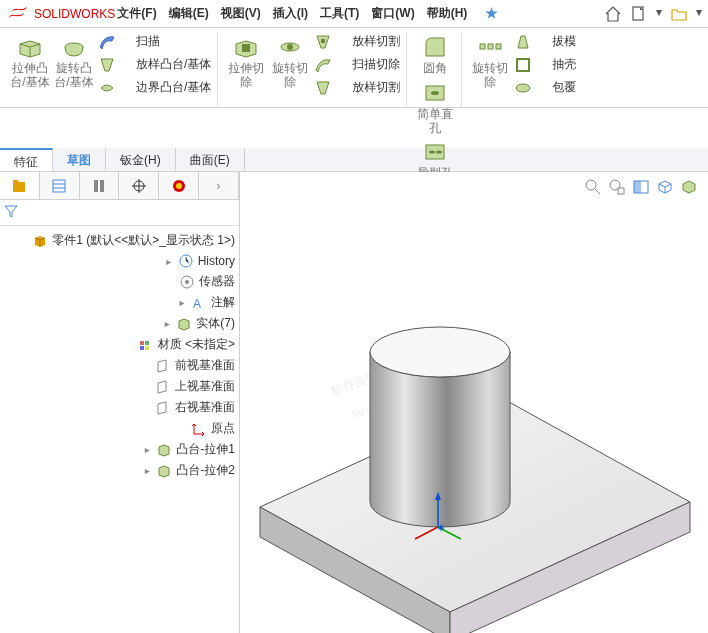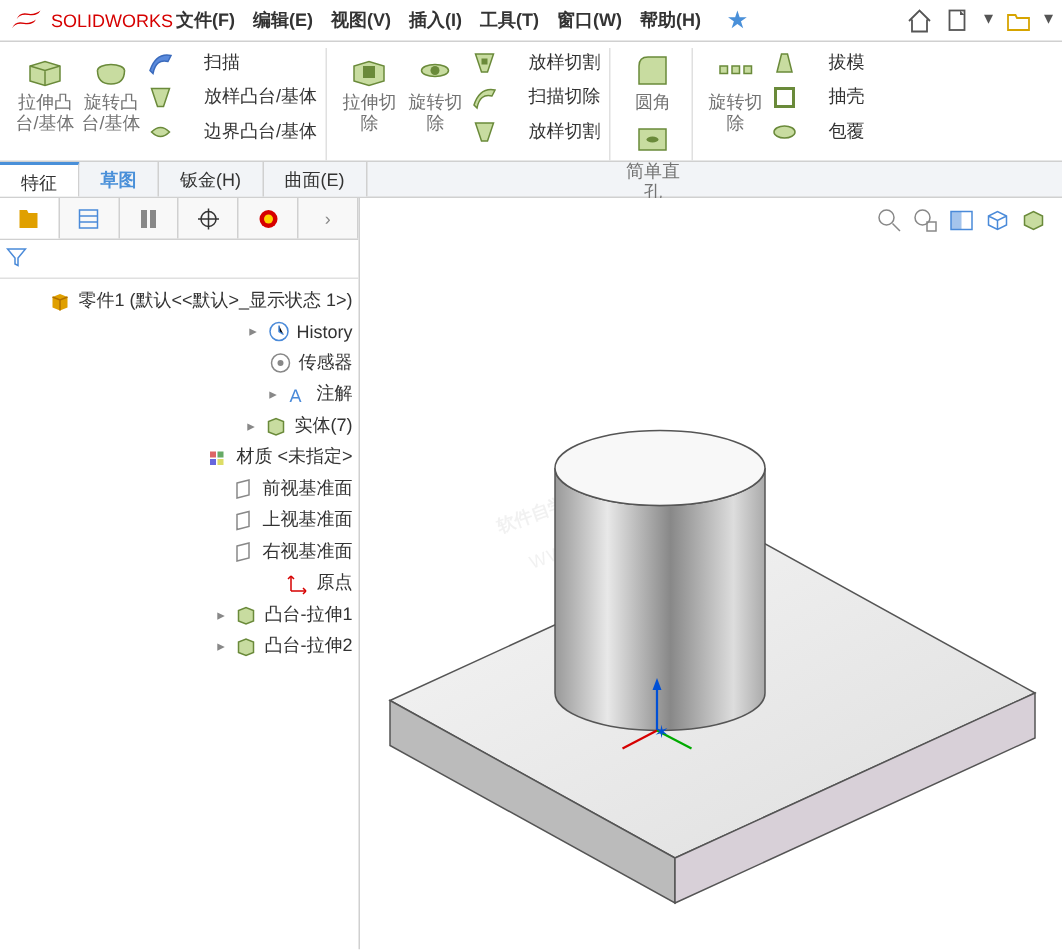--- a/index.html
+++ b/index.html
@@ -12,21 +12,21 @@
   .rightmenu { margin-left: auto; display: flex; gap: 8px; }
   .rightmenu svg { width: 18px; height: 18px; }
   .ribbon { display: flex; background: #fff; border-bottom: 1px solid #d0d0d0; height: 80px; padding: 4px 4px 0 4px; gap: 2px; }
   .rgrp { display: flex; flex-direction: column; align-items: center; padding: 0 4px; border-right: 1px solid #e0e0e0; }
   .rbtn-lg { display: flex; flex-direction: column; align-items: center; text-align: center; padding: 2px; color: #737373; line-height: 1.15; width: 44px; }
   .rbtn-lg.disabled { color: #a8a8a8; gap: 27px; }
   .rbtn-lg svg { width: 26px; height: 26px; margin-bottom: 2px; }
   .rbtn-sm { display: flex; align-items: center; gap: 20px; color: #333; padding: 1px 2px; line-height: 1.3; }
   .rbtn-sm svg { width: 18px; height: 18px; }
   .rcol { display: flex; flex-direction: column; justify-content: center; gap: 3px; }
-  .tabs { display: flex; background: #f2f4f7; height: 24px; border-bottom: 1px solid #d0d0d0; }
+  .tabs { display: flex; background: #f2f4f7; height: 24px; border-bottom: 1px solid #d0d0d0; margin-top: 40px; }
   .tab { padding: 4px 14px; color: #333; background: #f2f4f7; border-right: 1px solid #d0d0d0; }
   .tab.active { background: #fff; border-top: 2px solid #4a90d9; }
   .tab.blue { color: #4a90d9; font-weight: bold; }
   .main { display: flex; height: calc(633px - 28px - 80px - 24px); }
   .sidebar { width: 240px; border-right: 1px solid #d0d0d0; background: #fff; display: flex; flex-direction: column; }
   .sidetabs { display: flex; border-bottom: 1px solid #d0d0d0; background: #f8f8f8; height: 28px; }
   .sidetab { flex: 1; display: flex; align-items: center; justify-content: center; border-right: 1px solid #d0d0d0; }
   .sidetab.active { background: #fff; }
   .sidetab svg { width: 16px; height: 16px; }
   .filter { padding: 4px; border-bottom: 1px solid #e0e0e0; }

